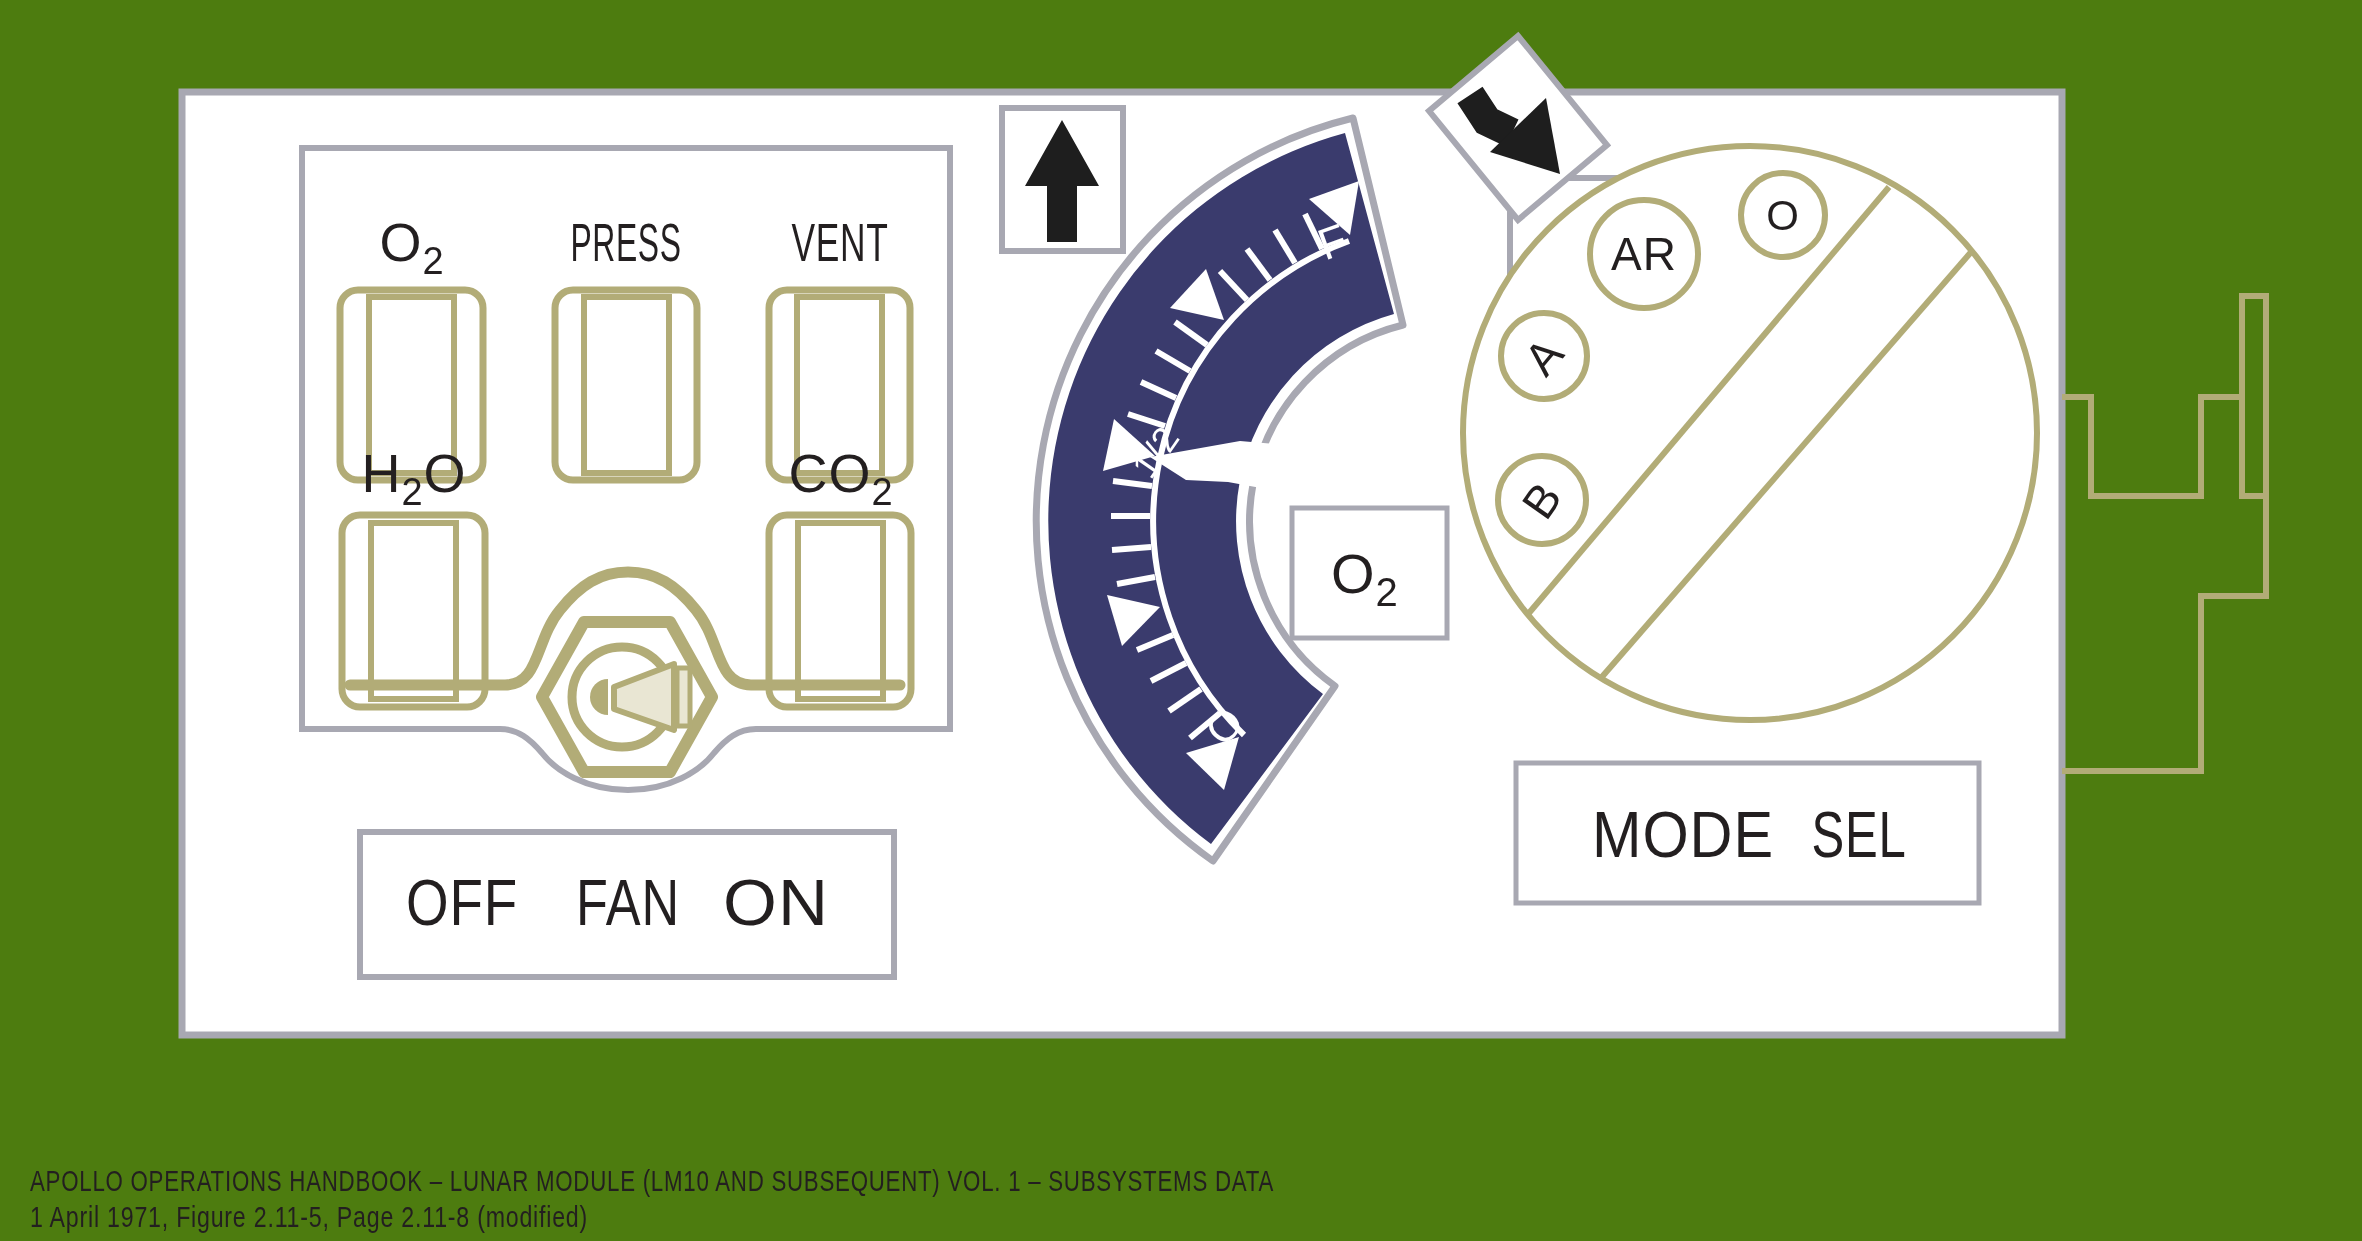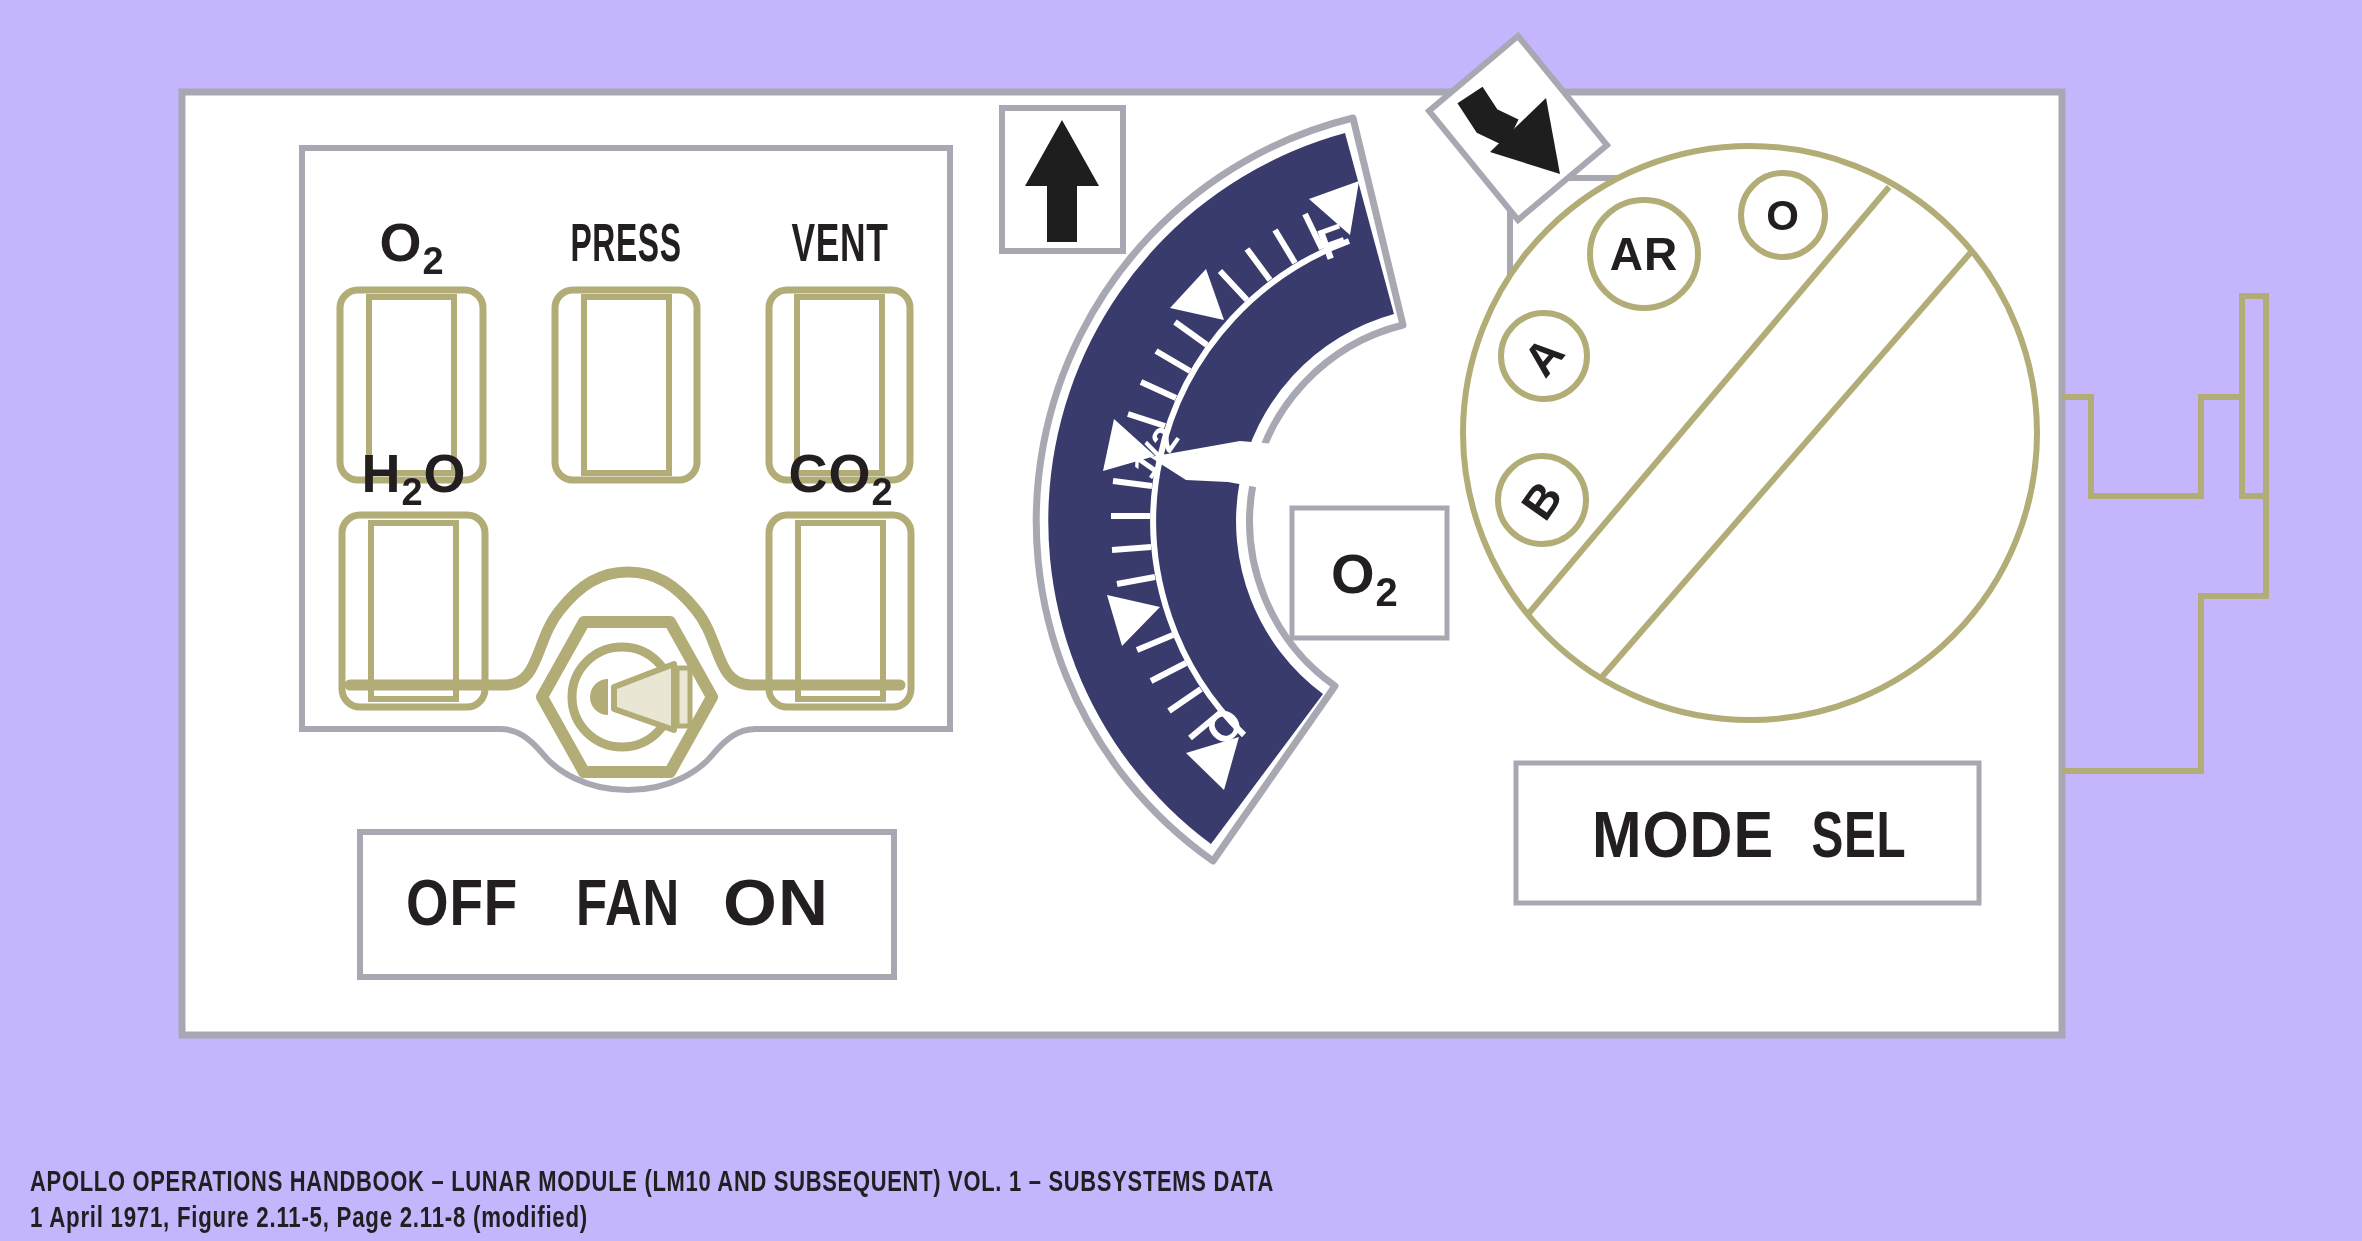--- a/index.html
+++ b/index.html
@@ -1,16 +1,16 @@
 <!DOCTYPE html>
 <html><head>
 <meta charset="utf-8">
 <style>
   html,body{margin:0;padding:0;background:#ffffff;}
-  #stage{position:relative;width:2362px;height:1241px;background:#c4b5fd;overflow:hidden;font-weight:bold;}
+  #stage{position:relative;width:2362px;height:1241px;background:#4d7c0f;overflow:hidden;}
   svg{position:absolute;left:0;top:0;width:2362px;height:1241px;display:block;}
   text{font-family:"Liberation Sans", sans-serif;fill:#231f20;letter-spacing:1px;}
   .w{fill:#ffffff;}
   .sub{font-size:38px;}
 </style>
 </head>
 <body>
 
 <div id="stage">
 <svg viewBox="0 0 2362 1241">

